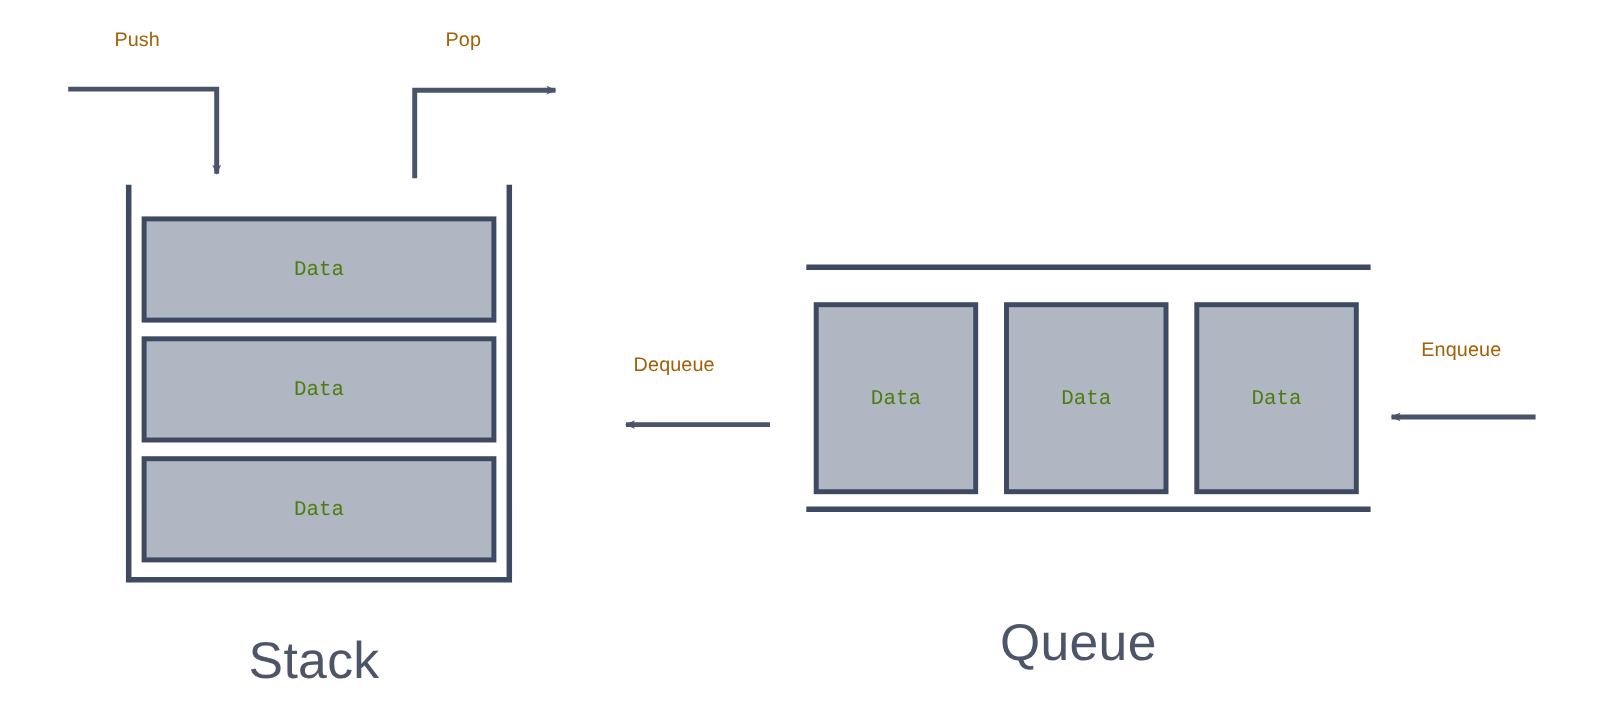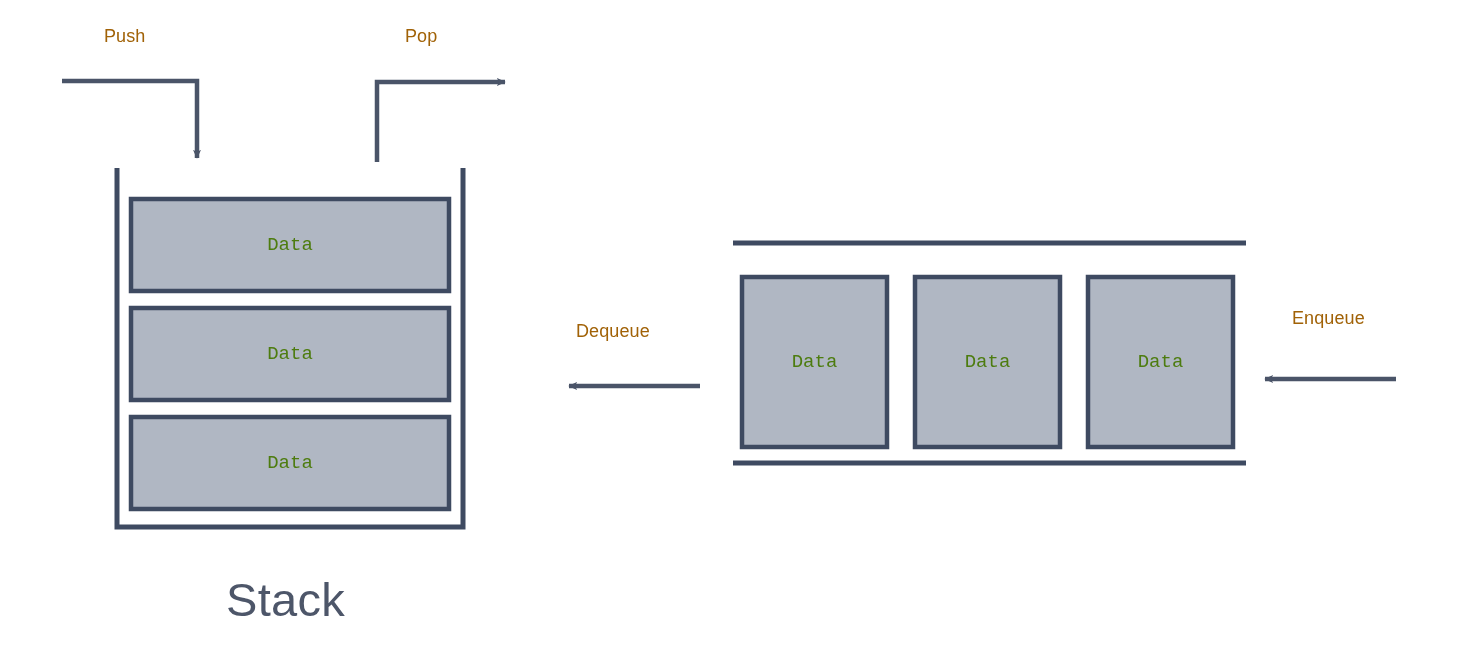--- a/index.html
+++ b/index.html
@@ -120,14 +120,15 @@
   <div class="title-label" style="left:226px; top:556px;margin-top:16px;">Stack</div>
 
   <div class="op-label" style="left:576px; top:321px;">Dequeue</div>
 
   <div class="op-label" style="left:1274px; top:308px;margin-left:18px;">Enqueue</div>
 
   <div class="data-label" style="left:742px; top:277px; width:145px; height:170px;">Data</div>
   <div class="data-label" style="left:915px; top:277px; width:145px; height:170px;">Data</div>
   <div class="data-label" style="left:1088px; top:277px; width:145px; height:170px;">Data</div>
 
+  <div class="title-label" style="left:909px; top:556px;">Queue</div>
 
 </div>
 
 </body></html>

